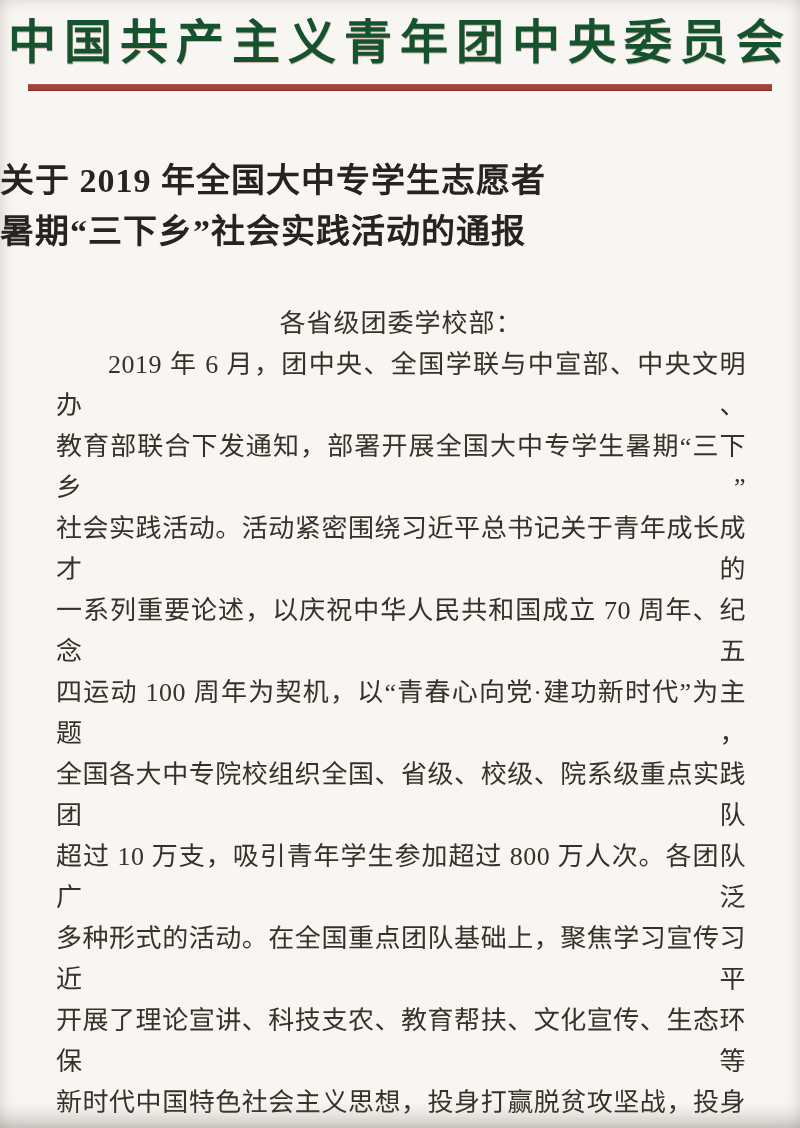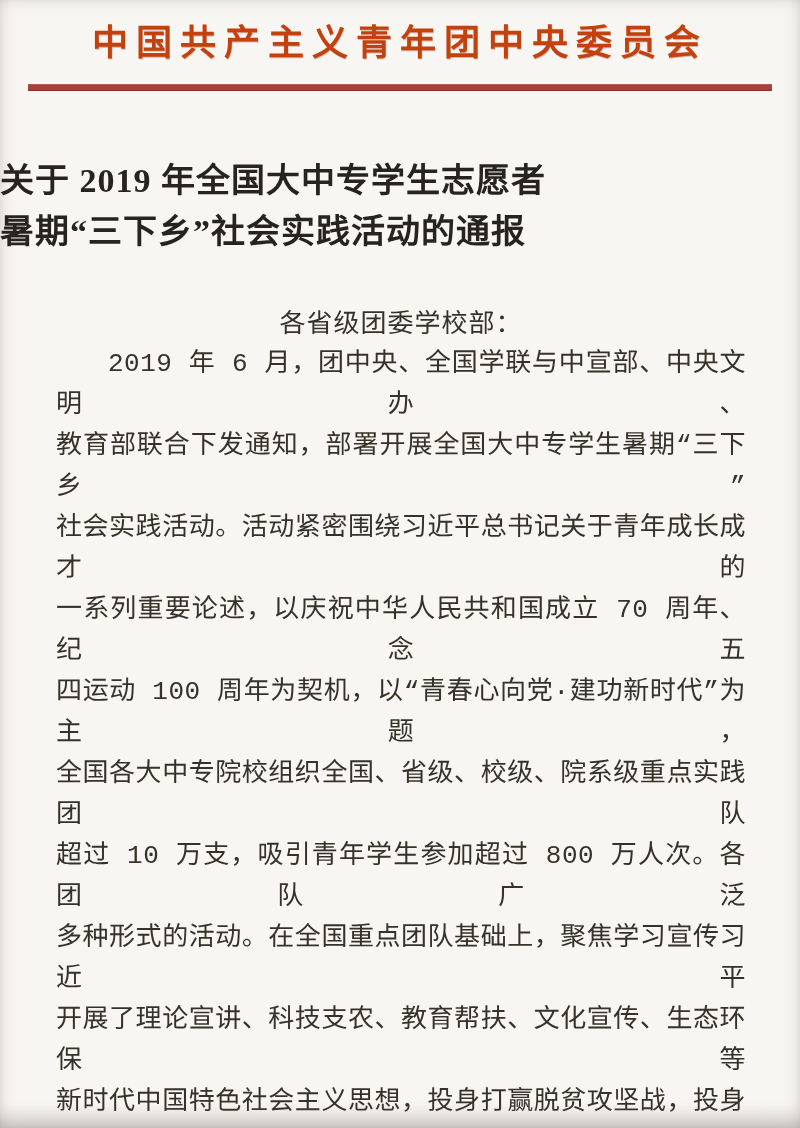--- a/index.html
+++ b/index.html
@@ -26,25 +26,25 @@
     content: "";
     position: absolute;
     left: 0; right: 0; bottom: 0;
     height: 26px;
     background: linear-gradient(180deg, rgba(140,134,128,0) 0%, rgba(140,134,128,0.18) 100%);
     pointer-events: none;
   }
   .letterhead {
     margin-top: 16px;
     text-align: center;
-    font-size: 36px;
+    font-size: 48px;
     line-height: 54px;
     font-weight: bold;
     letter-spacing: 8px;
-    color: #c2410c;
+    color: #14532d;
     text-shadow: 0.5px 0.5px 0 rgba(157,56,47,0.35);
     white-space: nowrap;
   }
   .red-rule {
     width: 744px;
     height: 5px;
     margin: 14px auto 0 auto;
     background: #a1433b;
     border-top: 1px solid #b05b53;
     border-bottom: 1px solid #8a2f29;
@@ -71,21 +71,20 @@
   }
   .line {
     text-align: justify;
     letter-spacing: 0.5px;
     white-space: nowrap;
     overflow: hidden;
   }
   .line.stretch {
     text-align-last: justify;
     white-space: normal;
-    font-family: Liberation Mono, monospace;
   }
   .line.indent { text-indent: 2em; }
 </style>
 </head>
 <body>
 
 <div class="page">
 
   <div class="letterhead">中国共产主义青年团中央委员会</div>
 

